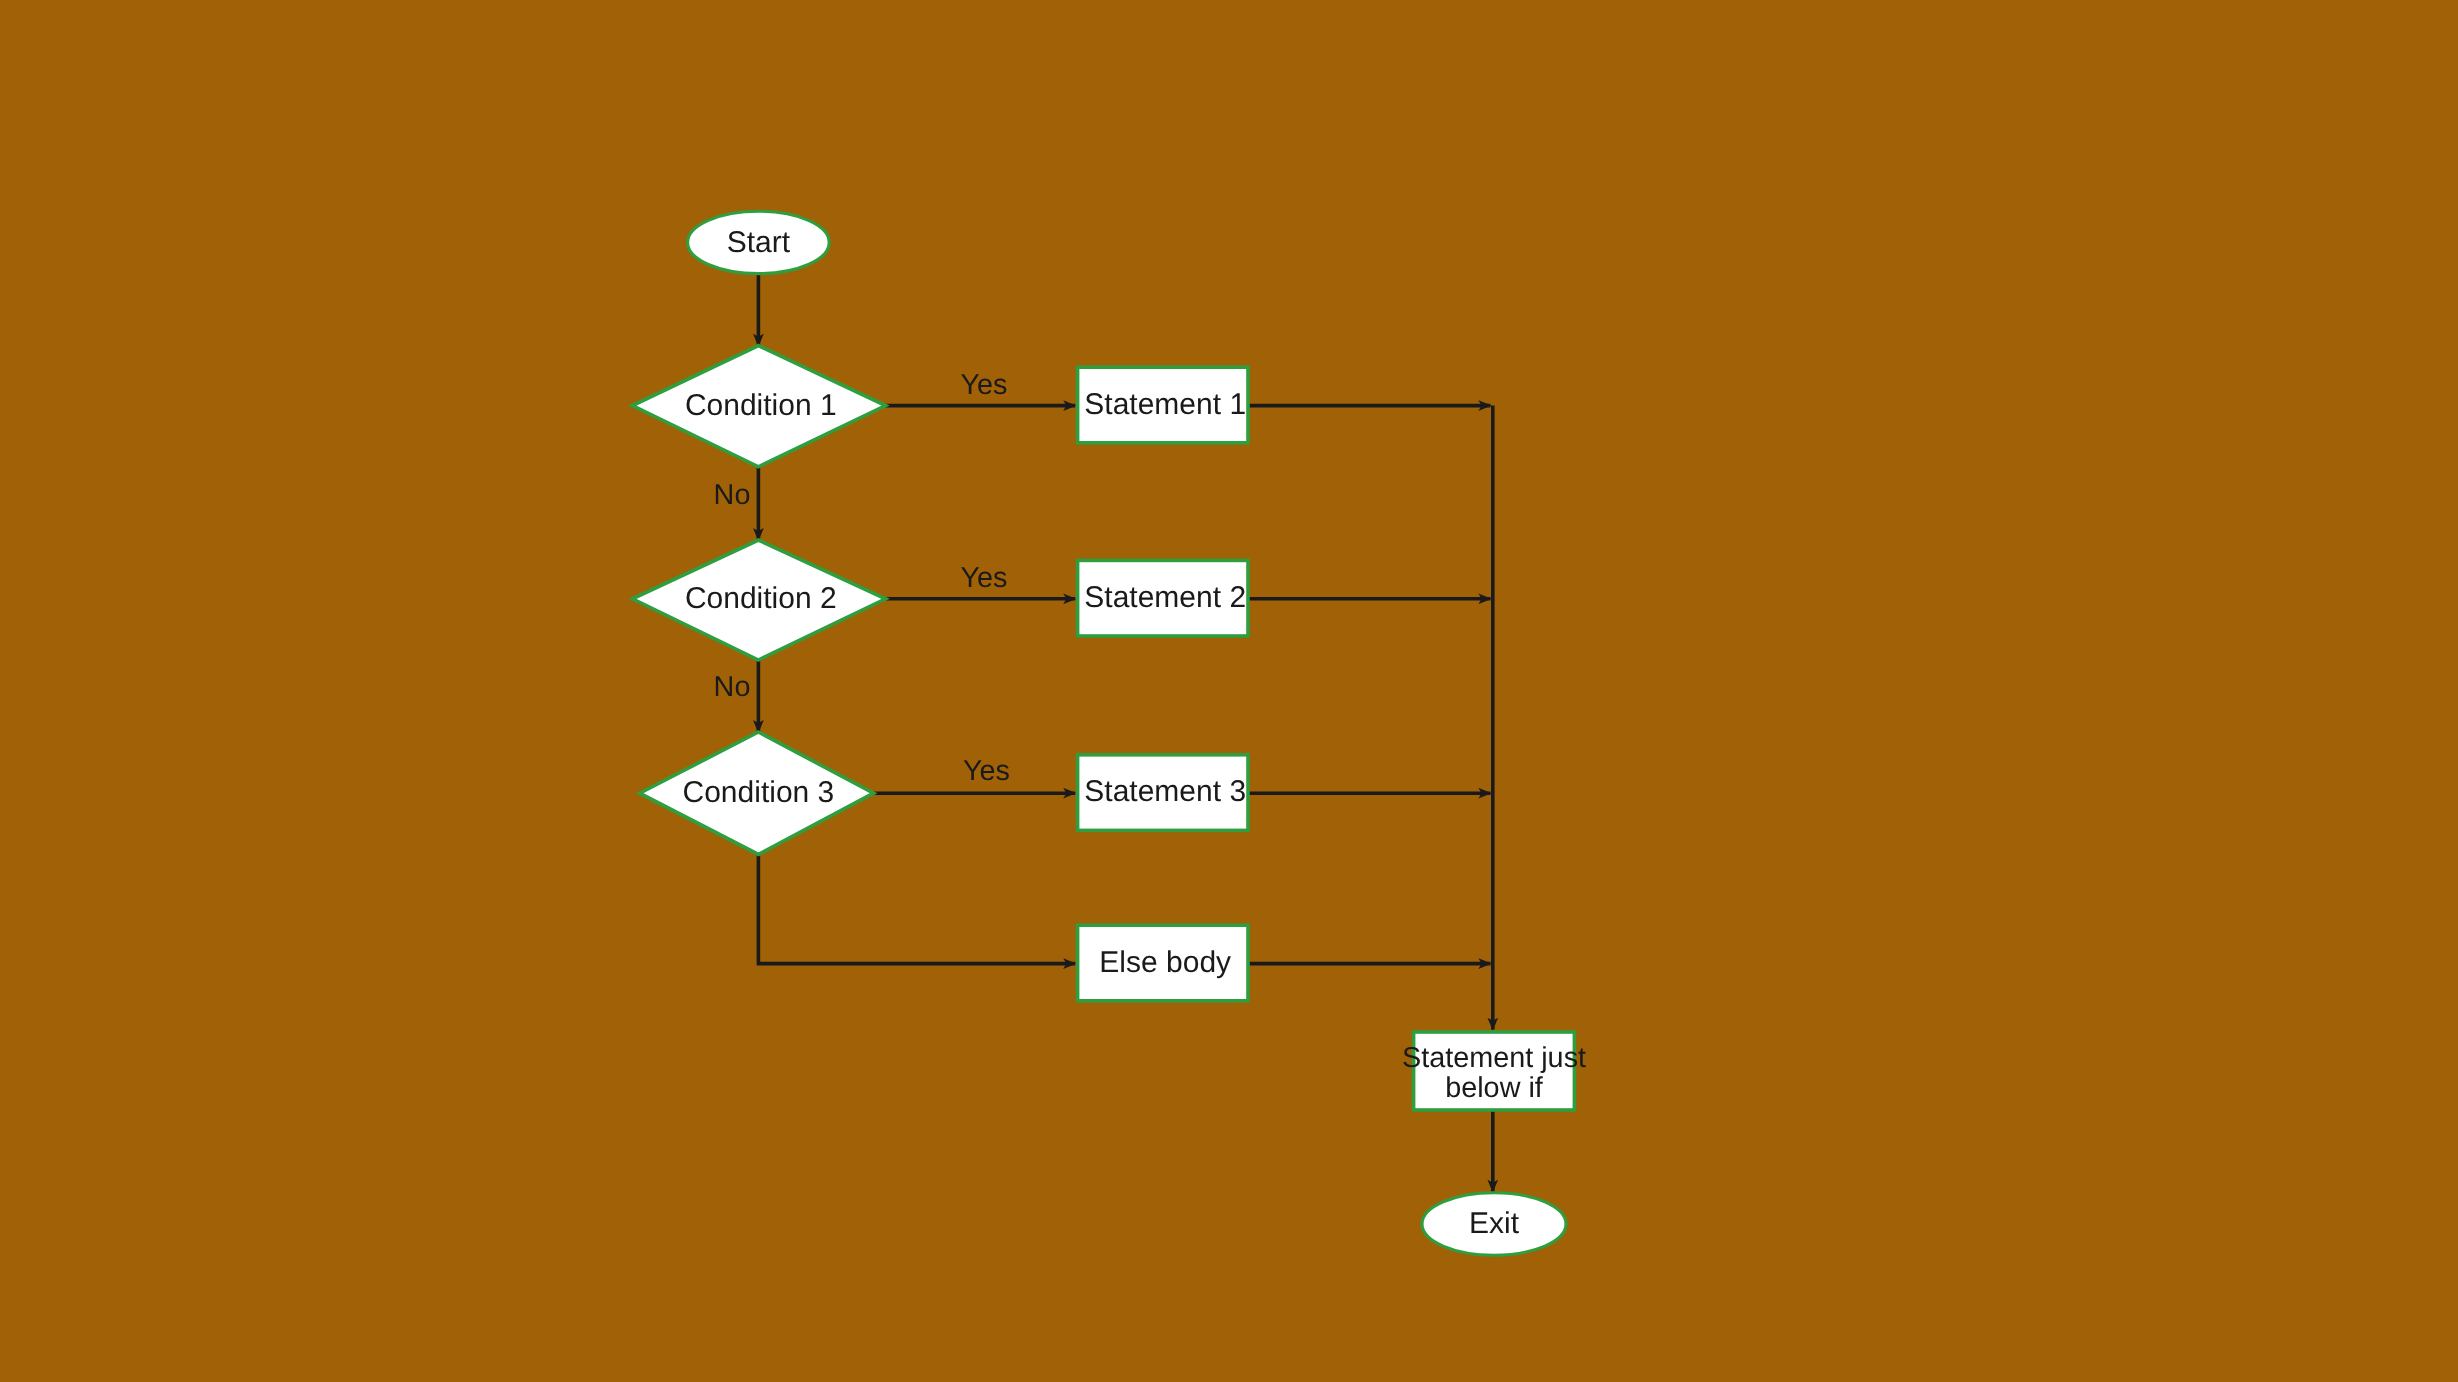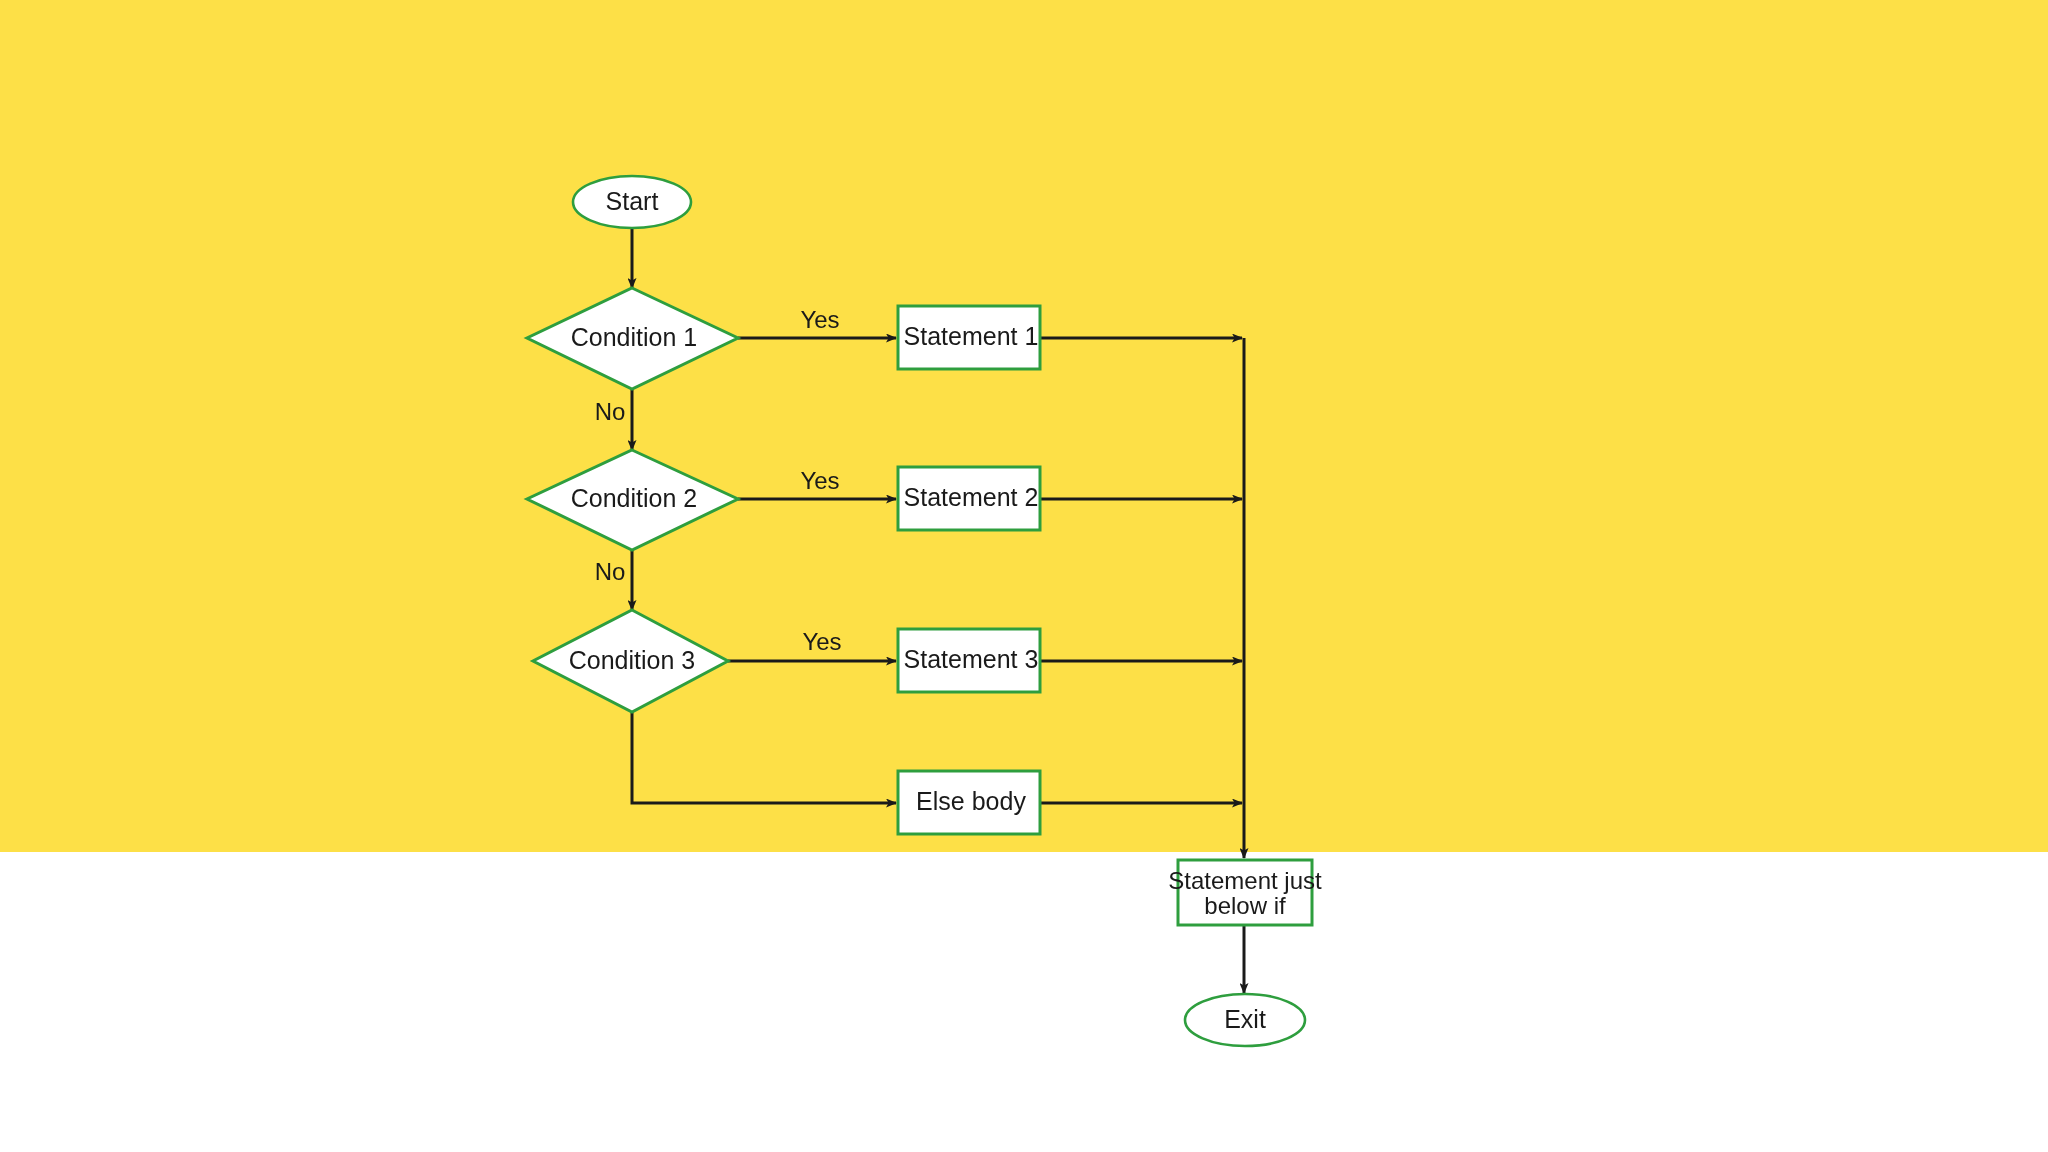--- a/index.html
+++ b/index.html
@@ -9,22 +9,22 @@
   }
   body {
     width: 2048px;
     height: 1152px;
     overflow: hidden;
     font-family: "Liberation Sans", sans-serif;
   }
   #canvas {
     position: relative;
     width: 2048px;
-    height: 852px;
-    background: #fde047;
+    height: 1152px;
+    background: #a16207;
     text-align: center;
   }
   #flow-svg {
     position: absolute;
     left: 0;
     top: 0;
     width: 2048px;
     height: 1152px;
   }
   .node-shape {

